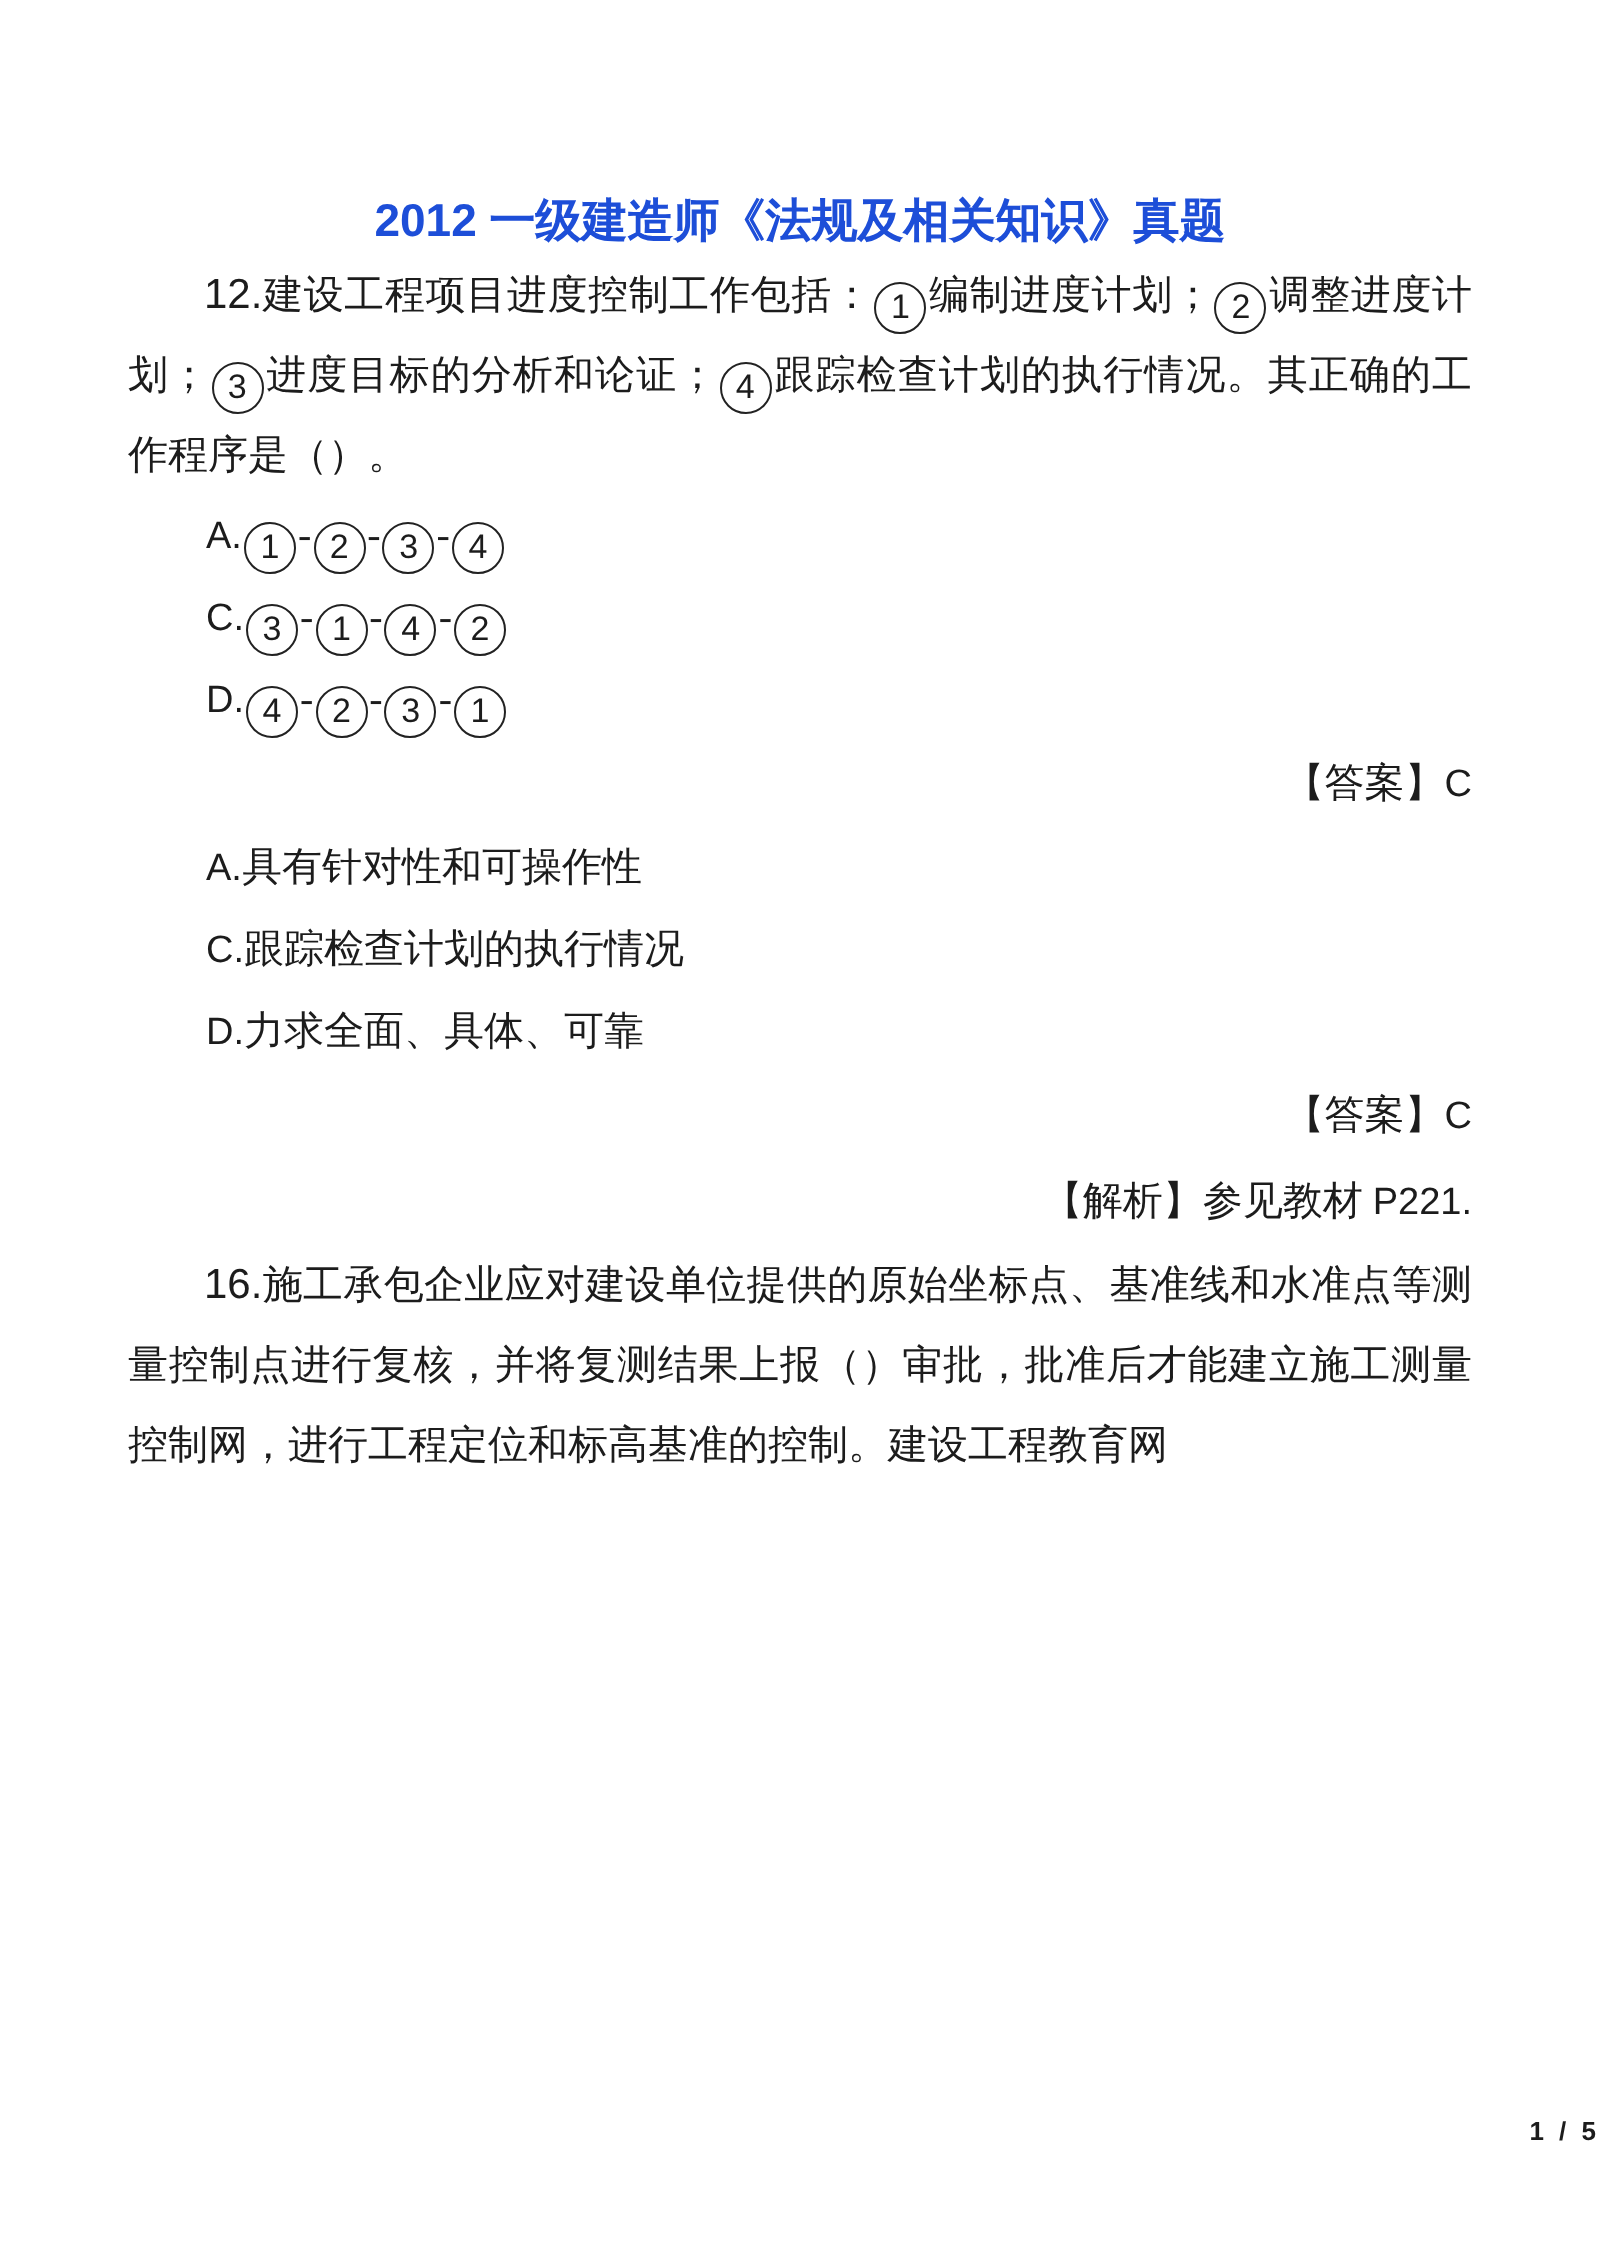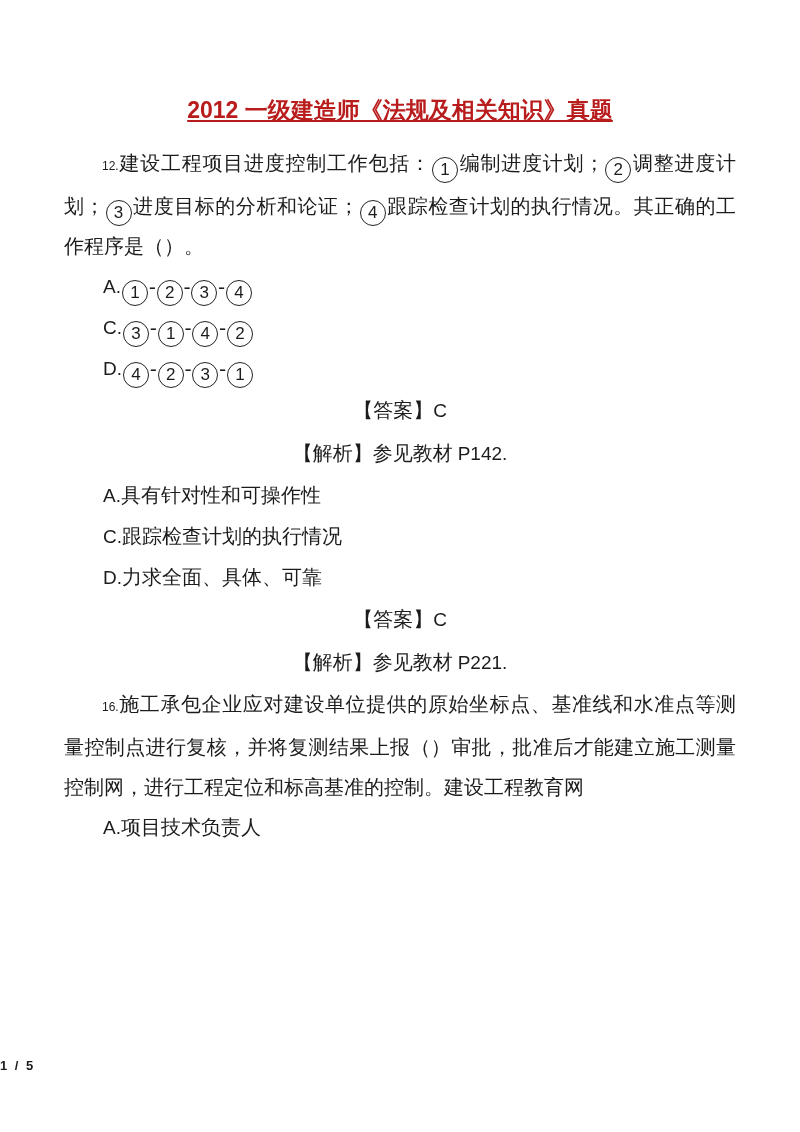--- a/index.html
+++ b/index.html
@@ -7,53 +7,52 @@
     position:relative;
     width:800px;height:1132px;
     margin:0 auto;
     background:#ffffff;
     overflow:hidden;
     color:#1c1c1c;
     font-family:"Liberation Serif","DejaVu Serif",serif;
   }
   .content{padding:0 64px;}
   .doc-title{
-    margin:92px 0 15px 0;
+    margin:92px 0 0 0;
     line-height:36px;
     text-align:center;
     font-family:"Liberation Sans","DejaVu Sans",sans-serif;
     font-weight:bold;
     font-size:23px;
-    color:#b91c1c;
-    text-decoration:underline;
+    color:#1d4ed8;
   }
   p{margin:0;}
   .stem{
     font-size:20px;
     line-height:40px;
     text-align:justify;
     text-indent:38px;
   }
   .qnum{
     font-family:"Liberation Sans","DejaVu Sans",sans-serif;
-    font-size:12px;
+    font-size:21px;
   }
   .option{
     font-size:20px;
     line-height:41px;
     padding-left:39px;
   }
   .opt-letter{
     font-family:"Liberation Sans","DejaVu Sans",sans-serif;
     font-size:19px;
   }
   .centerline{
     font-size:20px;
     line-height:43px;
-    text-align:center;
+    text-align:right;
   }
   .latin{
     font-family:"Liberation Sans","DejaVu Sans",sans-serif;
     font-size:19px;
   }
   .circled{
     display:inline-block;
     width:26px;height:26px;
     box-sizing:border-box;
     border:1.5px solid #222222;
@@ -62,48 +61,46 @@
     text-align:center;
     font-family:"Liberation Sans","DejaVu Sans",sans-serif;
     font-size:17px;
     vertical-align:-5px;
     margin:0 1px;
     text-indent:0;
   }
   .footer{
     position:absolute;
     left:0;right:0;top:1058px;
-    text-align:left;
+    text-align:right;
     font-family:"Liberation Sans","DejaVu Sans",sans-serif;
     font-weight:bold;
     font-size:13px;
     letter-spacing:2px;
     color:#1c1c1c;
   }
 </style>
 </head>
 <body>
 
 <div class="page">
   <div class="content">
 
     <h1 class="doc-title">2012 一级建造师《法规及相关知识》真题</h1>
 
     <p class="stem"><span class="qnum">12.</span><span>建设工程项目进度控制工作包括：<span class="circled">1</span>编制进度计划；<span class="circled">2</span>调整进度计划；<span class="circled">3</span>进度目标的分析和论证；<span class="circled">4</span>跟踪检查计划的执行情况。其正确的工作程序是（）。</span></p>
     <p class="option"><span class="opt-letter">A.</span><span><span class="circled">1</span>-<span class="circled">2</span>-<span class="circled">3</span>-<span class="circled">4</span></span></p>
     <p class="option"><span class="opt-letter">C.</span><span><span class="circled">3</span>-<span class="circled">1</span>-<span class="circled">4</span>-<span class="circled">2</span></span></p>
     <p class="option"><span class="opt-letter">D.</span><span><span class="circled">4</span>-<span class="circled">2</span>-<span class="circled">3</span>-<span class="circled">1</span></span></p>
     <p class="centerline"><span>【答案】</span><span class="latin">C</span></p>
-    <p class="centerline"><span>【解析】</span><span>参见教材</span> <span class="latin">P142.</span></p>
 
     <p class="option"><span class="opt-letter">A.</span><span>具有针对性和可操作性</span></p>
     <p class="option"><span class="opt-letter">C.</span><span>跟踪检查计划的执行情况</span></p>
     <p class="option"><span class="opt-letter">D.</span><span>力求全面、具体、可靠</span></p>
     <p class="centerline"><span>【答案】</span><span class="latin">C</span></p>
     <p class="centerline"><span>【解析】</span><span>参见教材</span> <span class="latin">P221.</span></p>
 
     <p class="stem"><span class="qnum">16.</span><span>施工承包企业应对建设单位提供的原始坐标点、基准线和水准点等测量控制点进行复核，并将复测结果上报（）审批，批准后才能建立施工测量控制网，进行工程定位和标高基准的控制。建设工程教育网</span></p>
-    <p class="option"><span class="opt-letter">A.</span><span>项目技术负责人</span></p>
 
   </div>
 
   <div class="footer">1 / 5</div>
 </div>
 
 </body></html>

